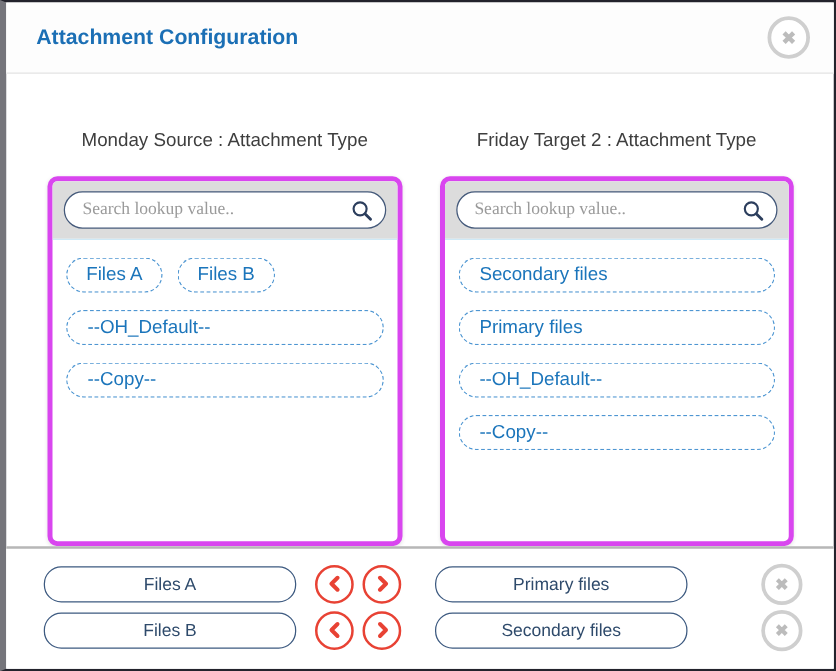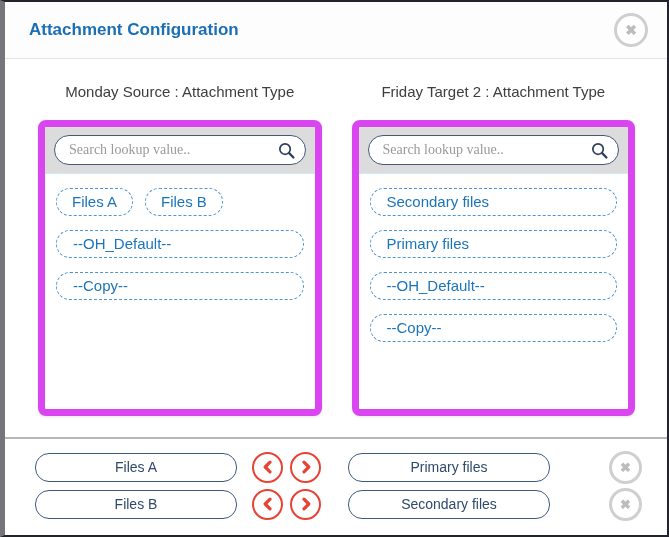--- a/index.html
+++ b/index.html
@@ -27,26 +27,26 @@
   .title { color: #1b6fb5; font-weight: bold; font-size: 17px; }
   .circle-x {
     width: 34px; height: 34px; border-radius: 50%;
     border: 3px solid #cfcfcf; background: #fff;
     color: #bcbcbc; font-size: 14px; font-weight: bold;
     display: flex; align-items: center; justify-content: center;
     cursor: pointer; line-height: 1;
   }
 
   
-  .main { flex: 1 1 auto; display: flex; gap: 30px; padding: 18px 32px 0 33px; }
+  .main { flex: 1 1 auto; display: flex; gap: 30px; padding: 18px 32px 0 33px; align-items: flex-end; }
   .panel { width: 292px; display: flex; flex-direction: column; }
   .panel-heading { text-align: center; color: #3e3e3e; font-size: 15px; margin: 6px 0 20px; }
   .card {
     height: 296px; background: #fff;
-    border: 7px solid #d946ef; border-radius: 8px;
+    border: 4px solid #d946ef; border-radius: 8px;
     box-shadow: 0 1px 3px rgba(0,0,0,0.10);
     overflow: hidden; display: flex; flex-direction: column;
   }
   .search-strip { background: #dcdcdc; padding: 8px 9px; }
   .search-box {
     position: relative; height: 30px; background: #fff;
     border: 1px solid #44597a; border-radius: 16px;
     display: flex; align-items: center; padding: 0 36px 0 14px;
   }
   .search-box input {

